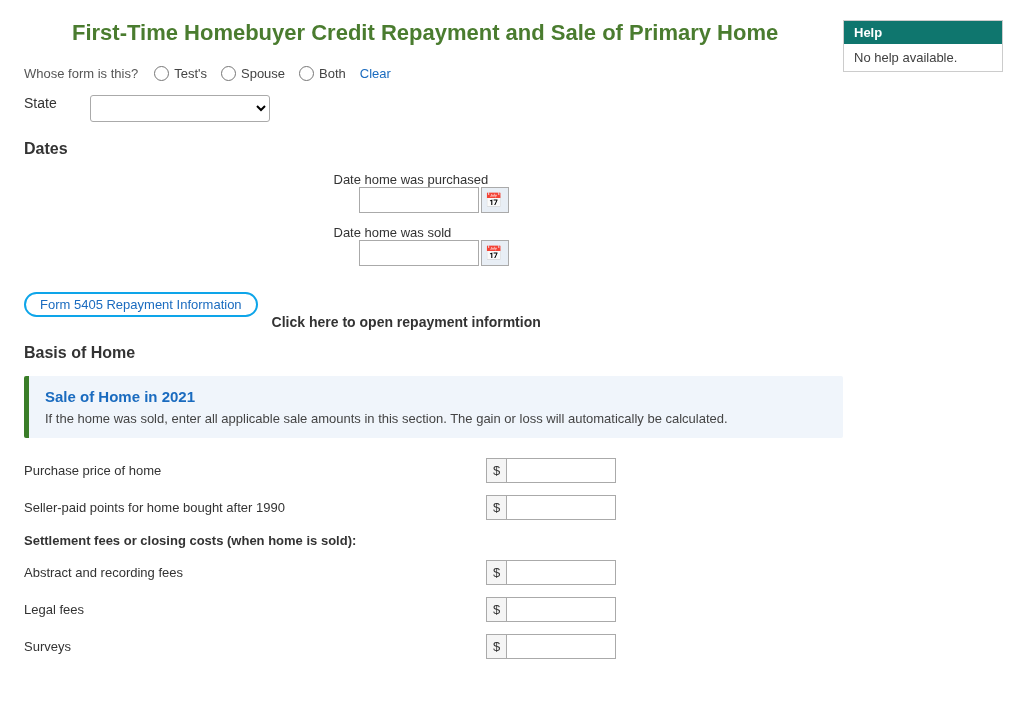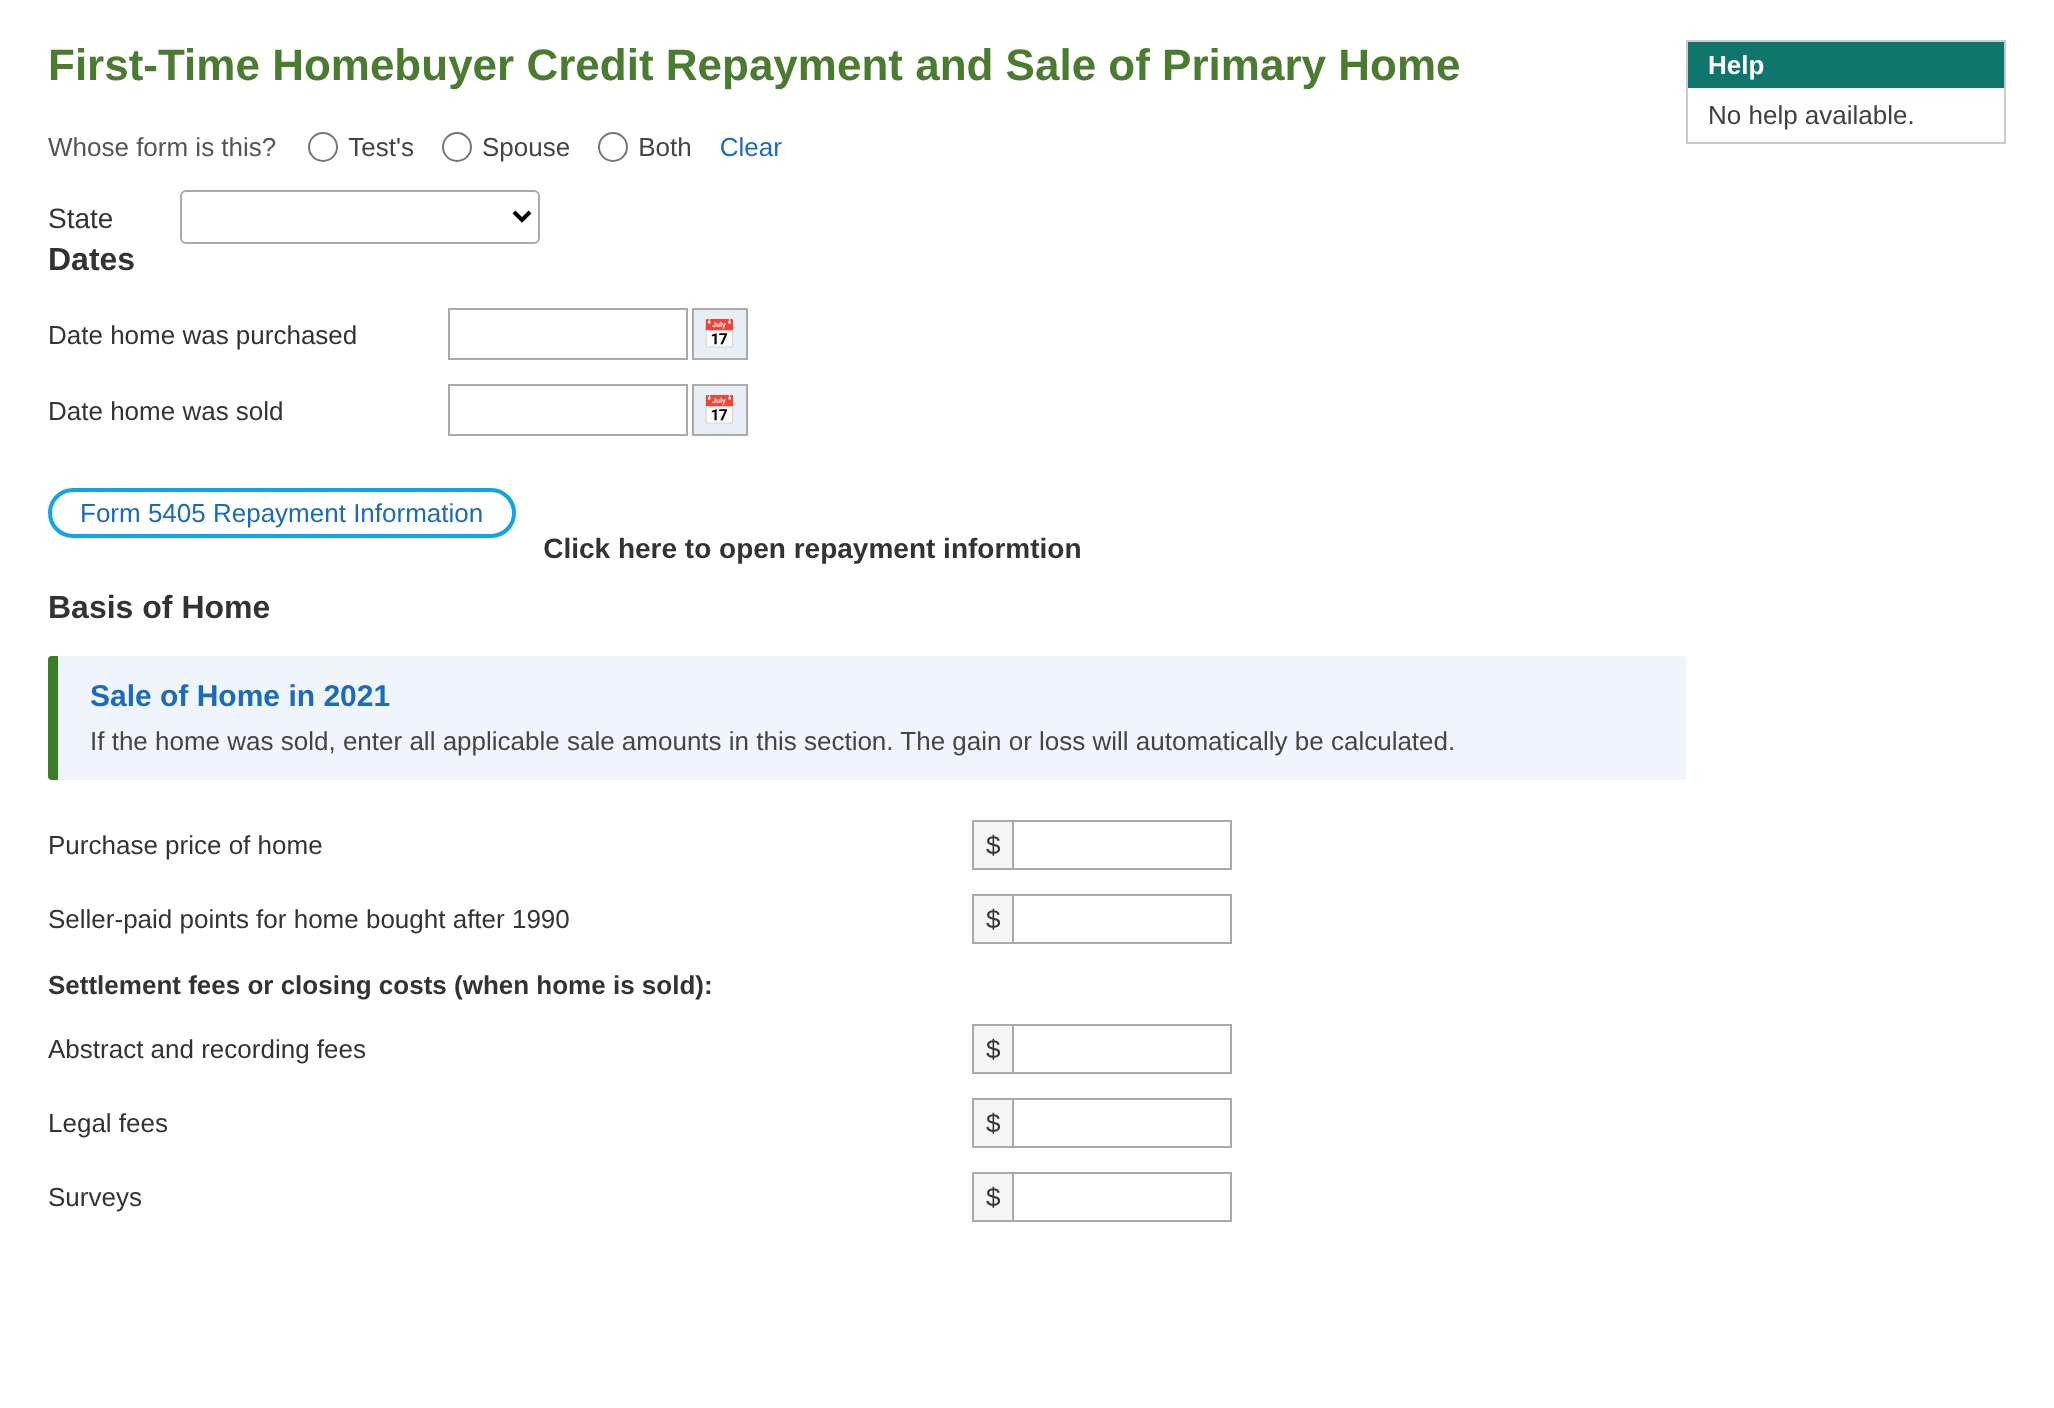--- a/index.html
+++ b/index.html
@@ -9,20 +9,21 @@
       color: #333;
       background: #fff;
       padding: 20px 24px;
     }
 
     h1.page-title {
       color: #4a7c2f;
       font-size: 22px;
       font-weight: bold;
       margin-bottom: 20px;
+      margin-left: 48px;
     }
 
     .top-section {
       display: flex;
       justify-content: space-between;
       align-items: flex-start;
     }
 
     .left-section { flex: 1; }
 
@@ -73,21 +74,21 @@
     }
     .clear-link {
       color: #1a6bbf;
       font-size: 13px;
       cursor: pointer;
       text-decoration: none;
     }
 
     .state-row {
       display: flex;
-      align-items: center;
+      margin-bottom: 18px;
     }
     .state-label {
       font-size: 14px;
       color: #333;
       margin-right: 16px;
       min-width: 50px;
     }
     .state-select {
       width: 180px;
       padding: 4px 6px;
@@ -101,20 +102,21 @@
       font-size: 16px;
       font-weight: bold;
       color: #333;
       margin-bottom: 14px;
     }
 
     .date-row {
       display: flex;
       align-items: center;
       margin-bottom: 12px;
+      flex-direction: column;
     }
     .date-label {
       font-size: 13px;
       color: #333;
       min-width: 200px;
     }
     .date-input-group {
       display: flex;
       align-items: center;
     }

